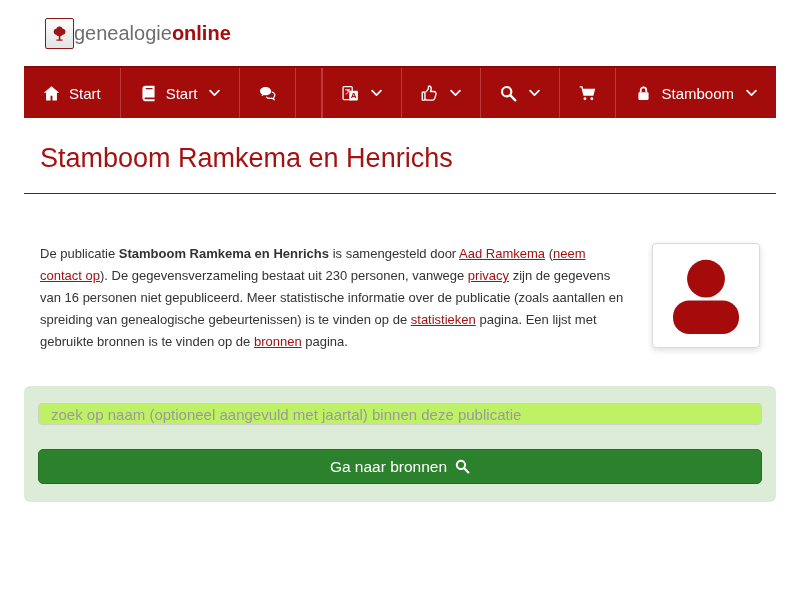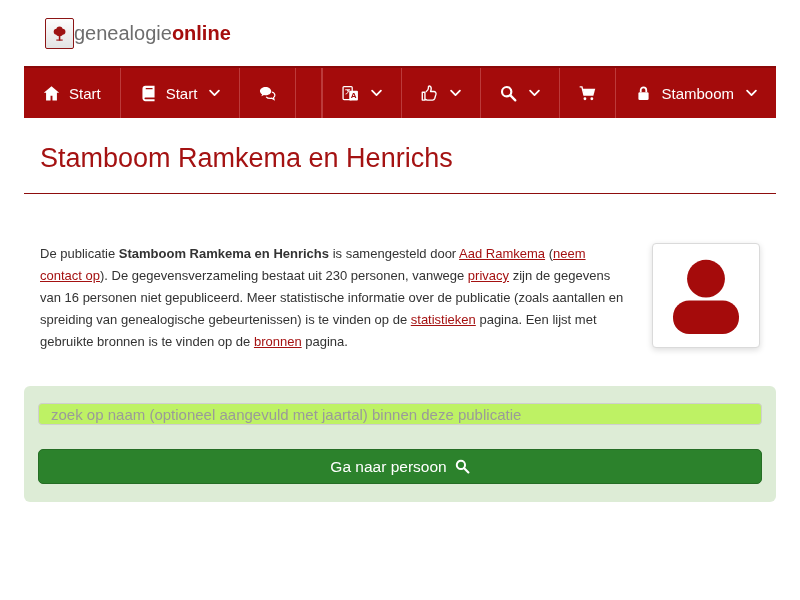--- a/index.html
+++ b/index.html
@@ -205,21 +205,21 @@
           <rect x="8.5" y="34.5" width="47" height="24" rx="11.5"></rect>
         </svg>
       </span>
     </span>
     <p class="intro-text" id="intro-text"><span>De publicatie </span><strong>Stamboom Ramkema en Henrichs</strong><span> is samengesteld door </span><a href="#">Aad Ramkema</a><span> (</span><a href="#">neem contact op</a><span>). De gegevensverzameling bestaat uit 230 personen, vanwege </span><a href="#">privacy</a><span> zijn de gegevens van 16 personen niet gepubliceerd. Meer statistische informatie over de publicatie (zoals aantallen en spreiding van genealogische gebeurtenissen) is te vinden op de </span><a href="#">statistieken</a><span> pagina. Een lijst met gebruikte bronnen is te vinden op de </span><a href="#">bronnen</a><span> pagina.</span></p>
   </div>
 
   <div class="search-panel">
     <input class="person-search-input" type="text" placeholder="zoek op naam (optioneel aangevuld met jaartal) binnen deze publicatie" style="">
     <button class="go-button">
-      <span>Ga naar persoon</span>
+      <span>Ga naar bronnen</span>
       <span class="icon">
         <svg viewBox="0 0 16 16">
           <circle cx="6.3" cy="6.3" r="4.4" fill="none" stroke="currentColor" stroke-width="2.1"></circle>
           <line x1="9.8" y1="9.8" x2="14.3" y2="14.3" stroke="currentColor" stroke-width="2.3" stroke-linecap="round"></line>
         </svg>
       </span>
     </button>
   </div>
 </div>
 

